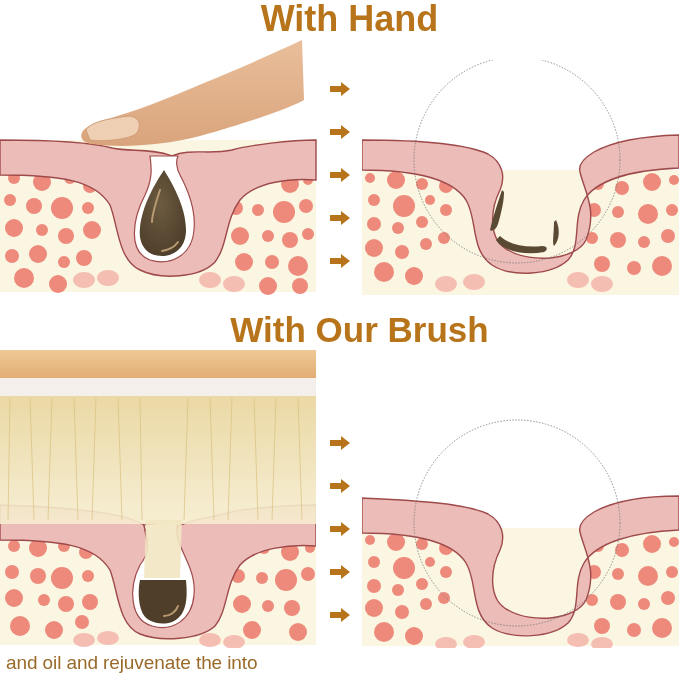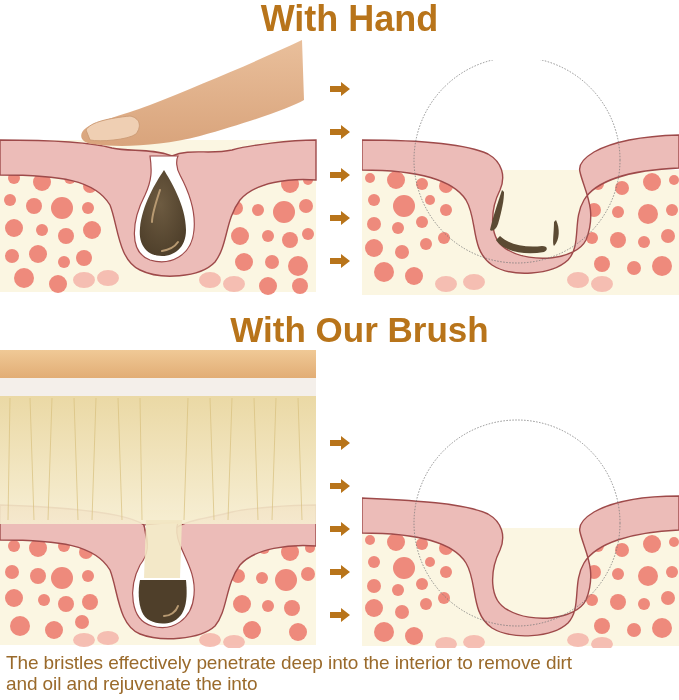--- a/index.html
+++ b/index.html
@@ -303,15 +303,14 @@
         <ellipse cx="112" cy="234" rx="11" ry="7"></ellipse>
       <ellipse cx="216" cy="232" rx="11" ry="7"></ellipse>
         <ellipse cx="240" cy="236" rx="11" ry="7"></ellipse>
     </g>
     <path d="M0,90 L0,125 C50,125 90,132 104,155 C116,175 108,205 130,220 C150,232 190,230 206,215 C220,200 210,175 222,155 C234,135 270,124 317,122 L317,88 C280,88 250,94 232,104 C222,110 216,116 218,124 C222,142 236,162 224,192 C214,212 170,216 146,202 C126,192 128,162 138,142 C144,128 140,114 126,106 C100,94 40,92 0,90 Z" fill="#ecbcb8" stroke="#9e4a4a" stroke-width="1.4"></path>
     <circle cx="155" cy="115" r="103" fill="none" stroke="#777" stroke-width="0.8" stroke-dasharray="1.5 1.5"></circle>
   </svg>
 </div>
 
 <div class="caption">
-  <div>The bristles effectively penetrate deep into the interior to remove dirt</div>
   <div>and oil and rejuvenate the into</div>
 </div>
 
 </body></html>

